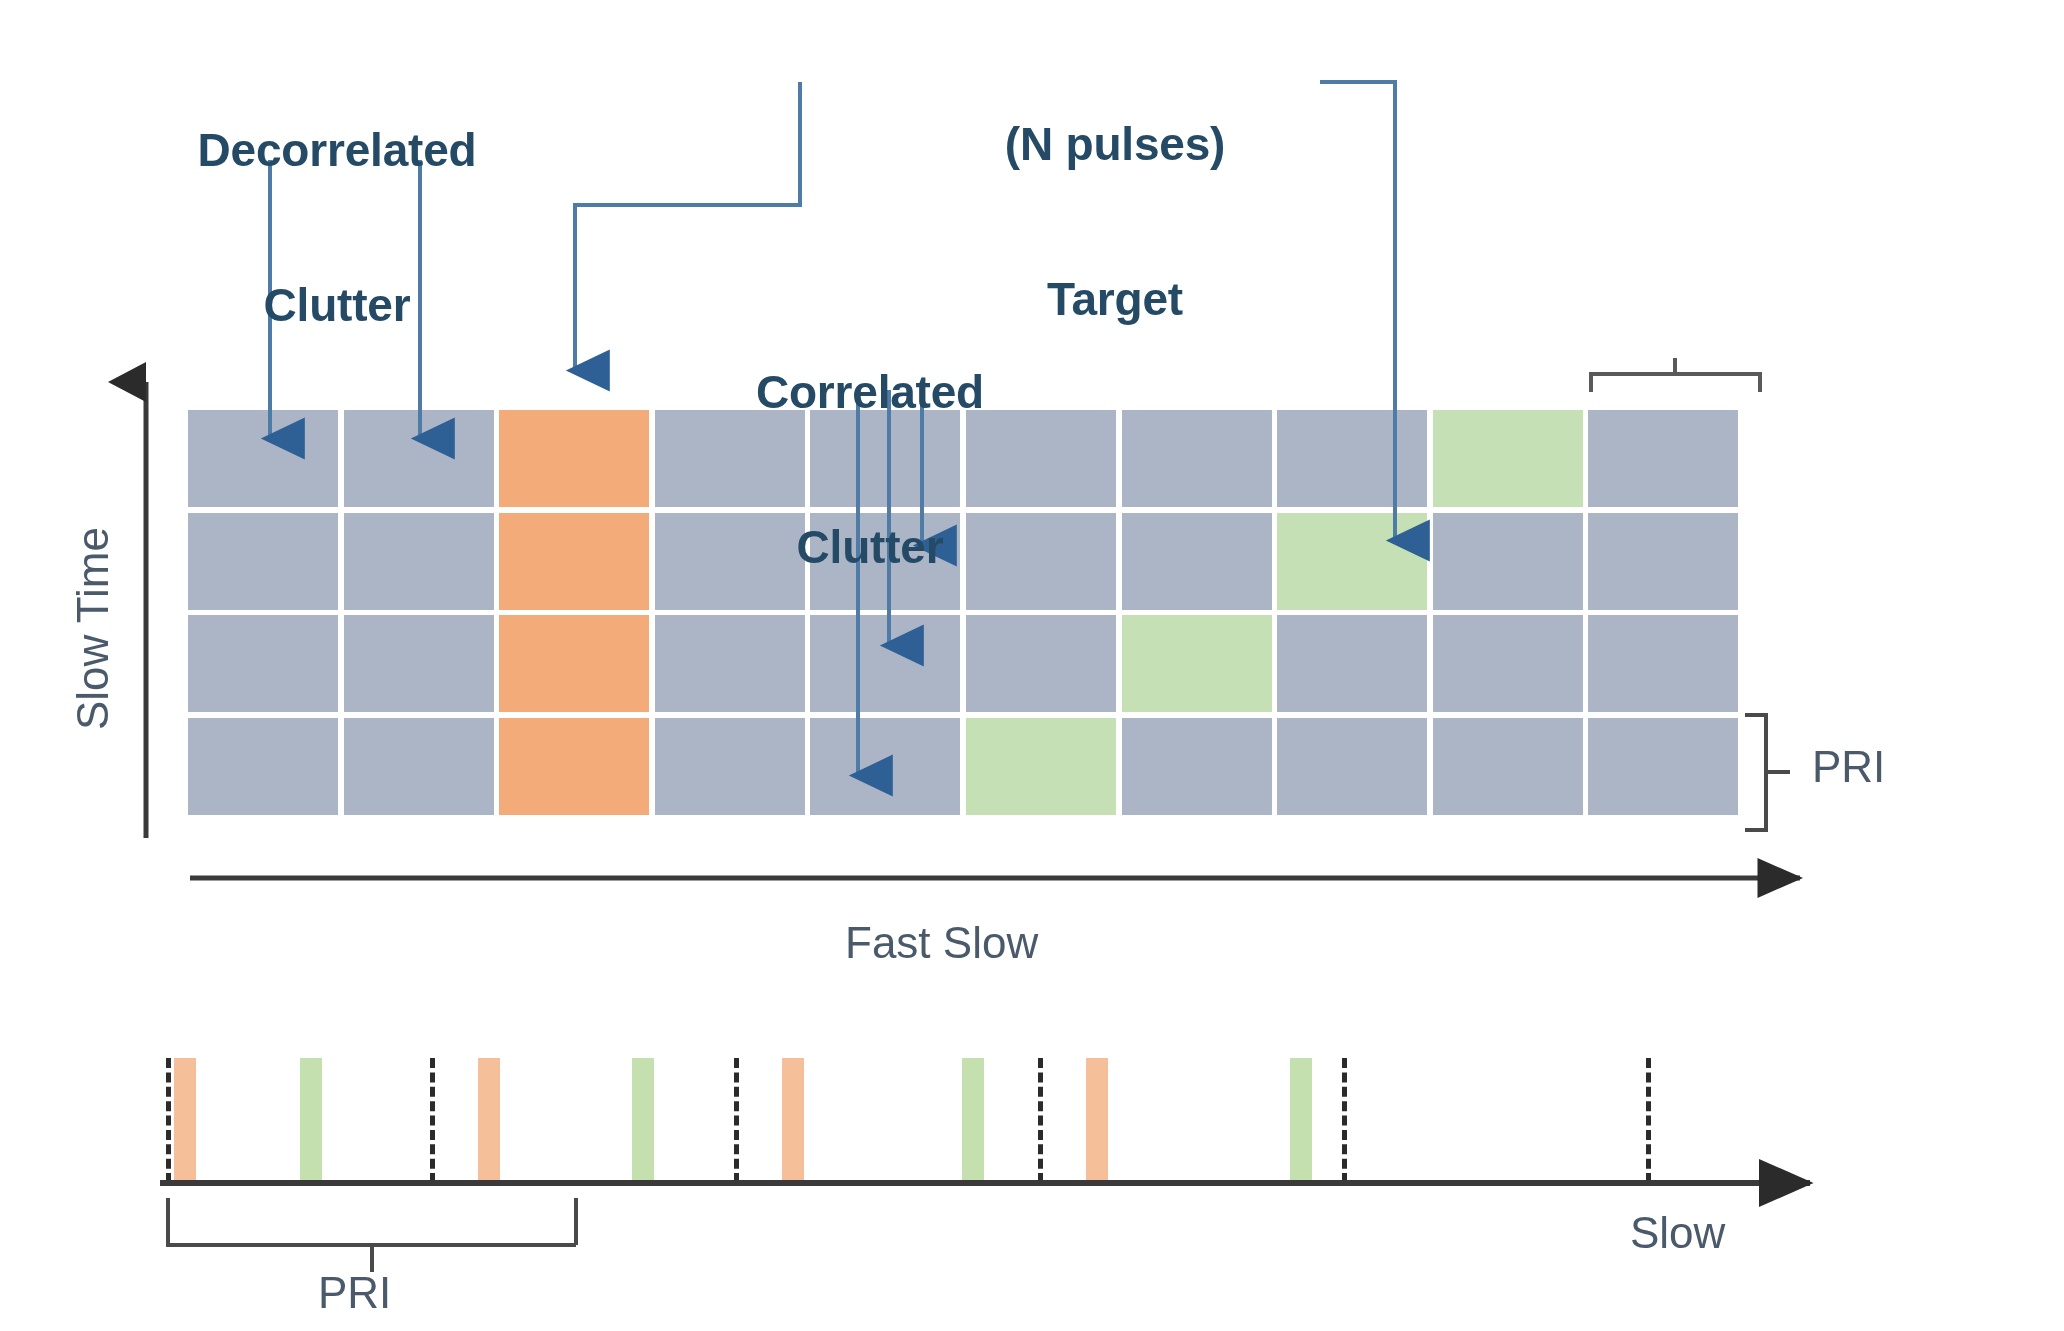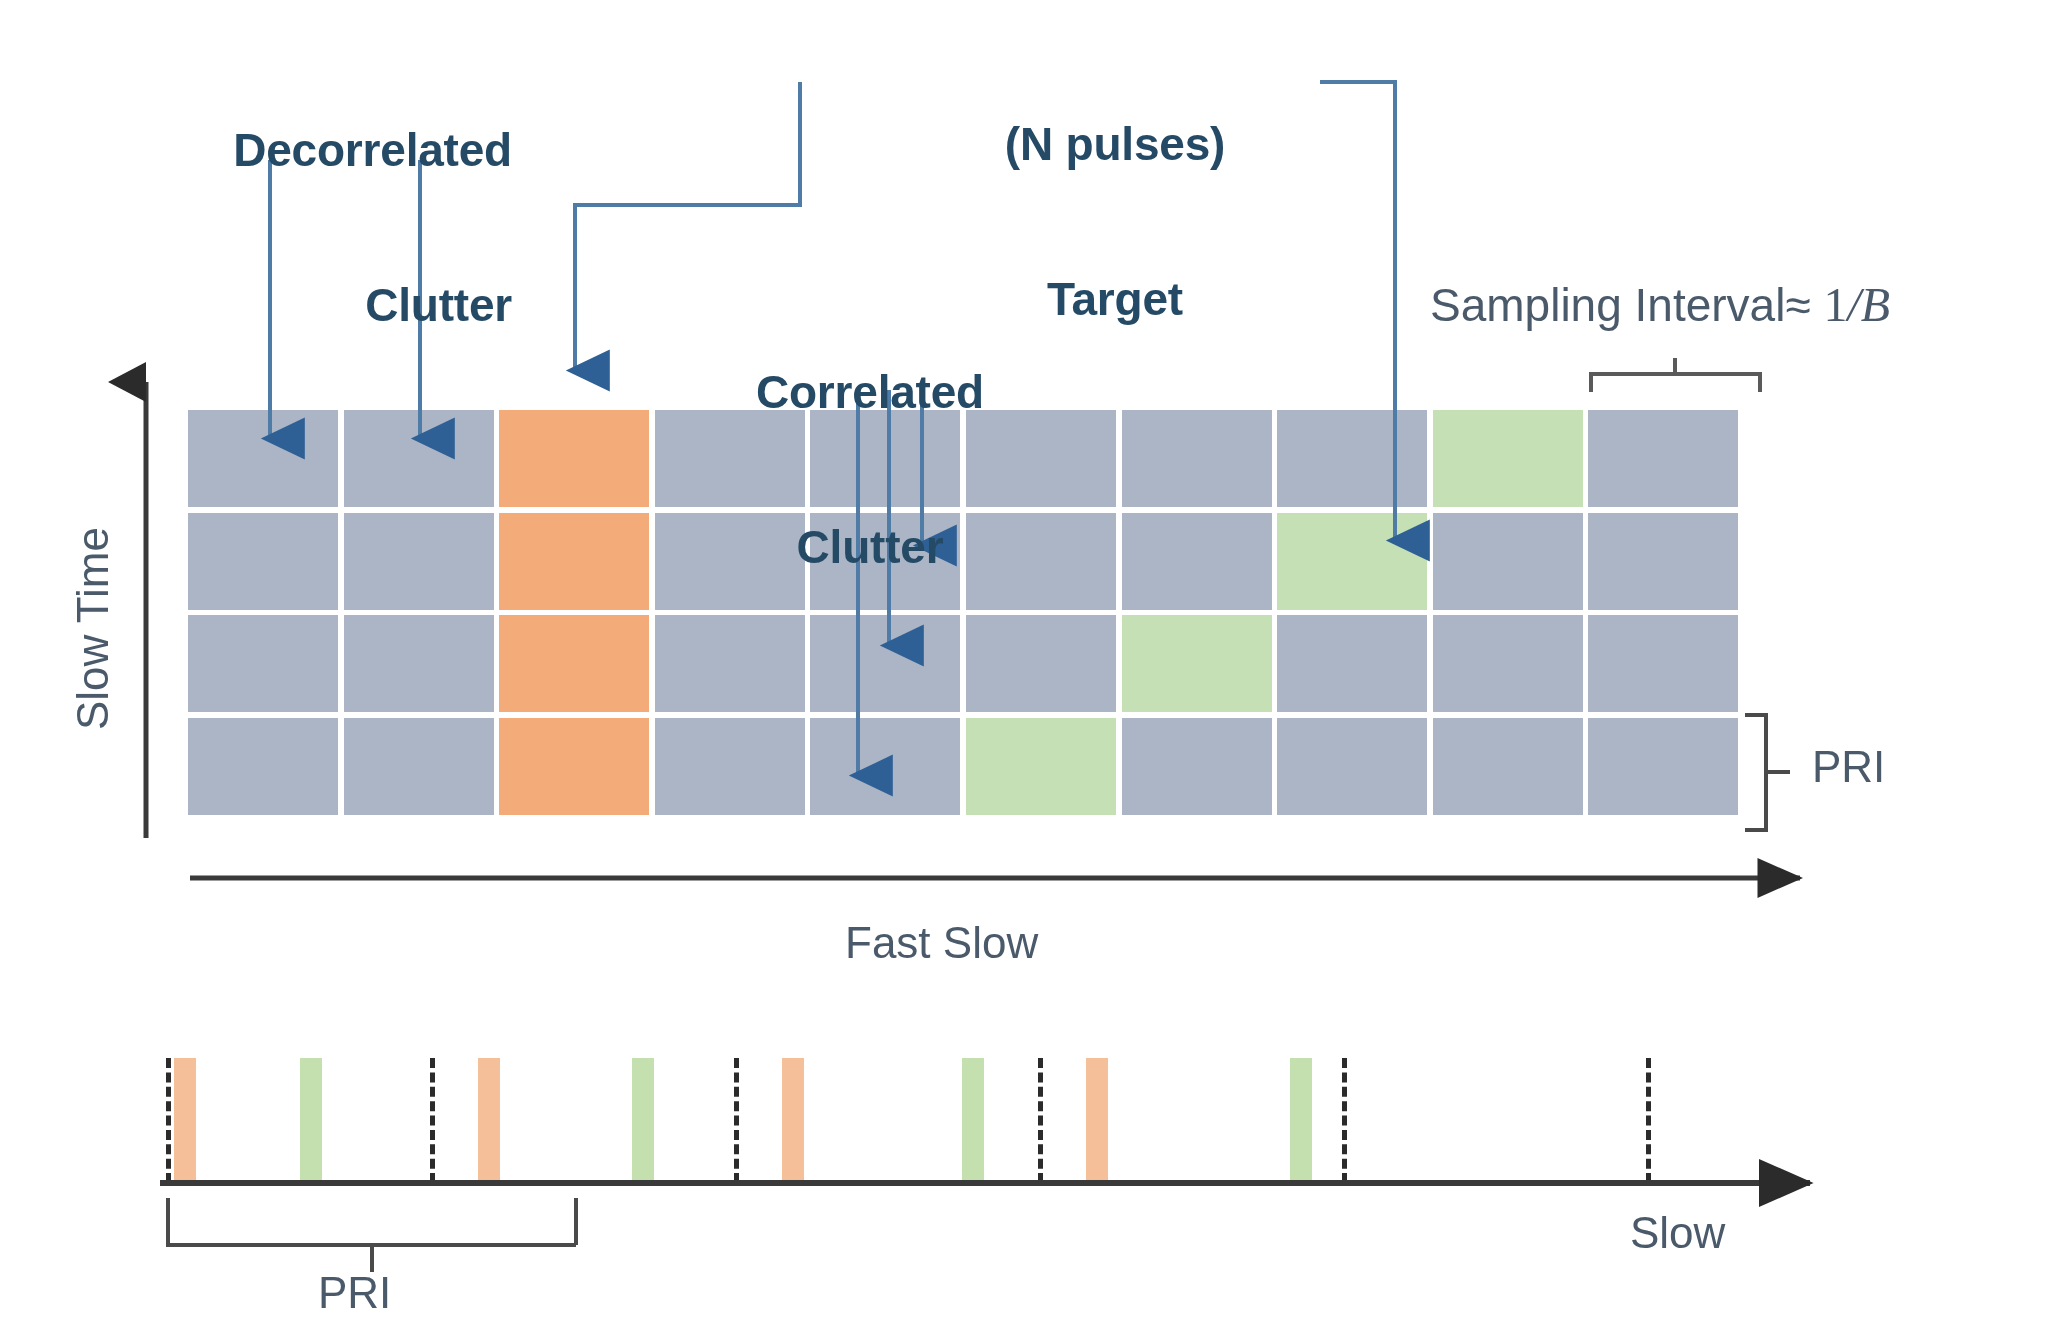--- a/index.html
+++ b/index.html
@@ -179,36 +179,35 @@
       <line x1="160" y1="1183" x2="1810" y2="1183" stroke="#3a3a3a" stroke-width="6" marker-end="url(#blkArrowR)"></line>
     </g>
 
     <g>
       <path d="M168,1198 L168,1245 L576,1245" stroke="#4a4a4a" stroke-width="4" fill="none"></path>
       <path d="M576,1245 L576,1198" stroke="#4a4a4a" stroke-width="4" fill="none"></path>
       <path d="M372,1245 L372,1272" stroke="#4a4a4a" stroke-width="4" fill="none"></path>
     </g>
   </svg>
 
-  <div class="lbl callout" style="left:162px;top:22px;width:350px;text-align:right;">
+  <div class="lbl callout" style="left:162px;top:22px;width:350px;">
     <div>Decorrelated</div>
     <div>Clutter</div>
   </div>
 
   <div class="lbl callout" style="left:940px;top:16px;width:350px;">
     <div>(N pulses)</div>
     <div>Target</div>
   </div>
 
   <div class="lbl callout" style="left:710px;top:264px;width:320px;">
     <div>Correlated</div>
     <div>Clutter</div>
   </div>
 
-  <div class="lbl sampling" style="left:1430px;top:278px;"><span>Sampling Interval</span><span>≈</span>&nbsp;<span class="mathn">1</span><span class="mathi">/</span><span class="mathi">B</span></div>
 
   <div class="lbl axis vert" style="left:68px;top:730px;">Slow Time</div>
 
   <div class="lbl axis" style="left:845px;top:918px;">Fast Slow</div>
 
   <div class="lbl axis" style="left:1812px;top:742px;">PRI</div>
 
   <div class="lbl axis" style="left:318px;top:1268px;">PRI</div>
 
   <div class="lbl axis" style="left:1630px;top:1208px;">Slow</div>

